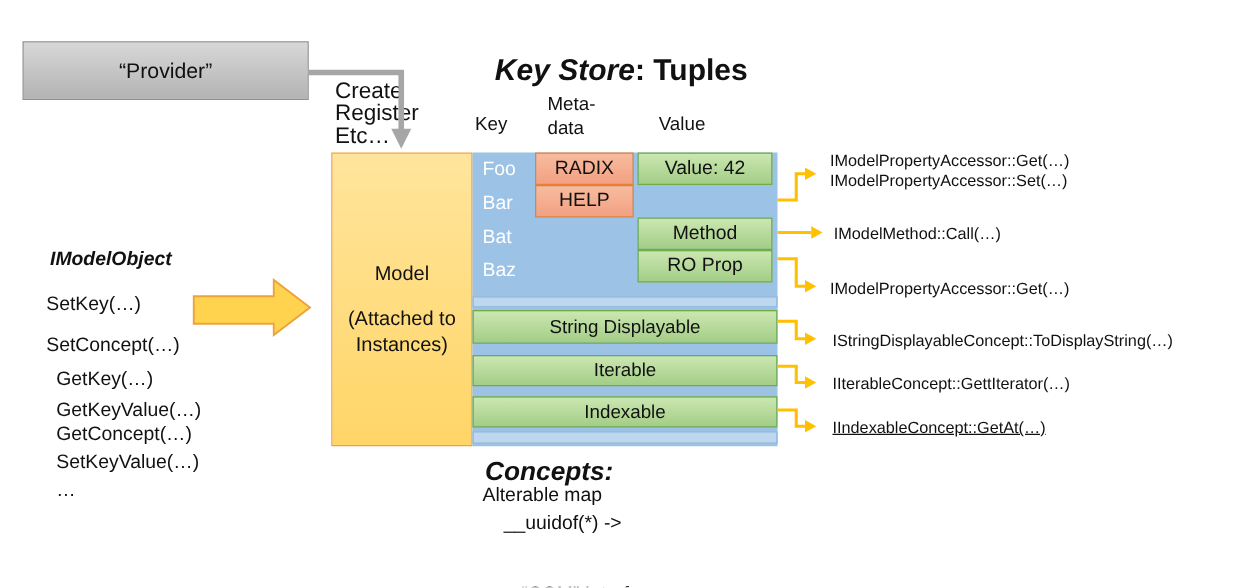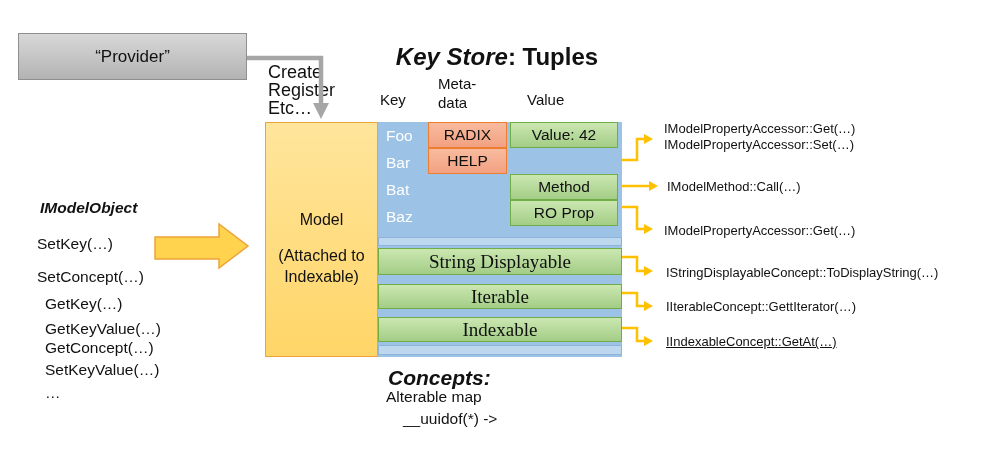--- a/index.html
+++ b/index.html
@@ -47,21 +47,21 @@
   .cell-green {
     width:108px; height:26px; left:510px;
     background:linear-gradient(180deg,var(--green-fill-light),var(--green-fill));
     border:1.5px solid var(--green-border);
     display:flex; align-items:center; justify-content:center; font-size:15.5px;
   }
   .bar-green {
     left:378px; width:244px;
     background:linear-gradient(180deg,var(--green-fill-light),var(--green-fill));
     border:1.5px solid var(--green-border);
-    display:flex; align-items:center; justify-content:center; font-size:19px;font-family:Liberation Serif, serif;
+    display:flex; align-items:center; justify-content:center; font-size:15px;
   }
   .strip {
     left:378px; width:244px;
     background:var(--blue-strip);
     border:1px solid var(--blue-strip-border);
   }
 
   .api-heading { font-size:15.5px; font-weight:bold; font-style:italic; }
   .api-line { font-size:15.5px; }
 
@@ -96,21 +96,21 @@
 
   <div class="abs col-header" style="left:380px; top:90px;">Key</div>
   <div class="abs col-header" style="left:438px; top:74px;">
     <div>Meta-</div>
     <div>data</div>
   </div>
   <div class="abs col-header" style="left:527px; top:90px;">Value</div>
 
   <div class="abs model-box">
     <div class="model-label">Model</div>
-    <div class="model-sublabel">(Attached to Indexable)</div>
+    <div class="model-sublabel">(Attached to Instances)</div>
   </div>
 
   <div class="abs store-panel"></div>
 
   <div class="abs strip" style="top:237px; height:9px;"></div>
   <div class="abs strip" style="top:345px; height:10px;"></div>
 
   <div class="abs key-label" style="left:386px; top:127px;">Foo</div>
   <div class="abs key-label" style="left:386px; top:154px;">Bar</div>
   <div class="abs key-label" style="left:386px; top:181px;">Bat</div>

